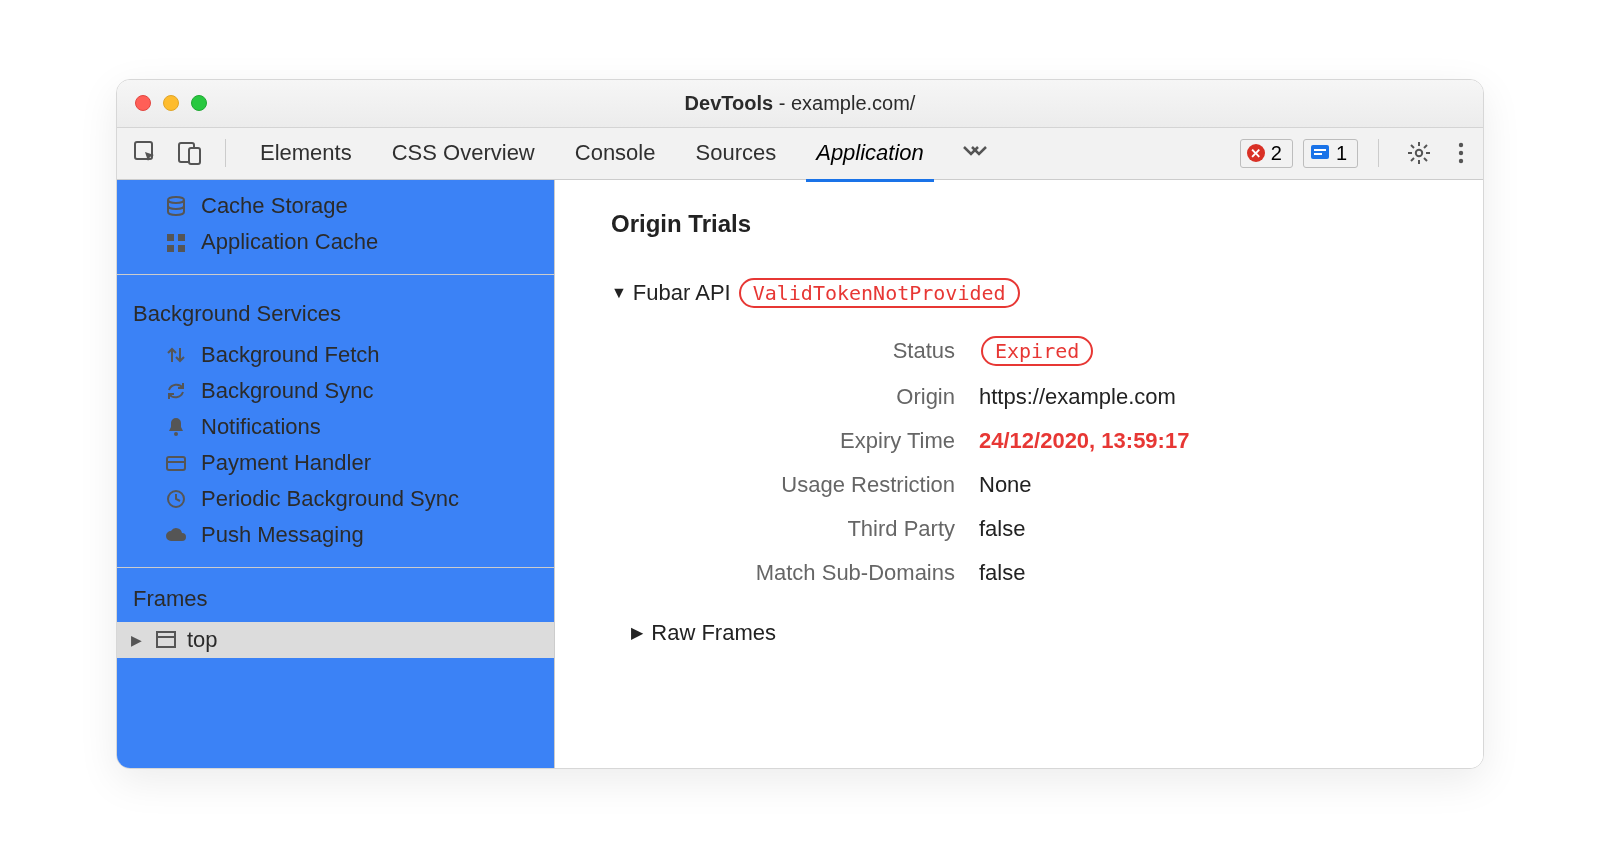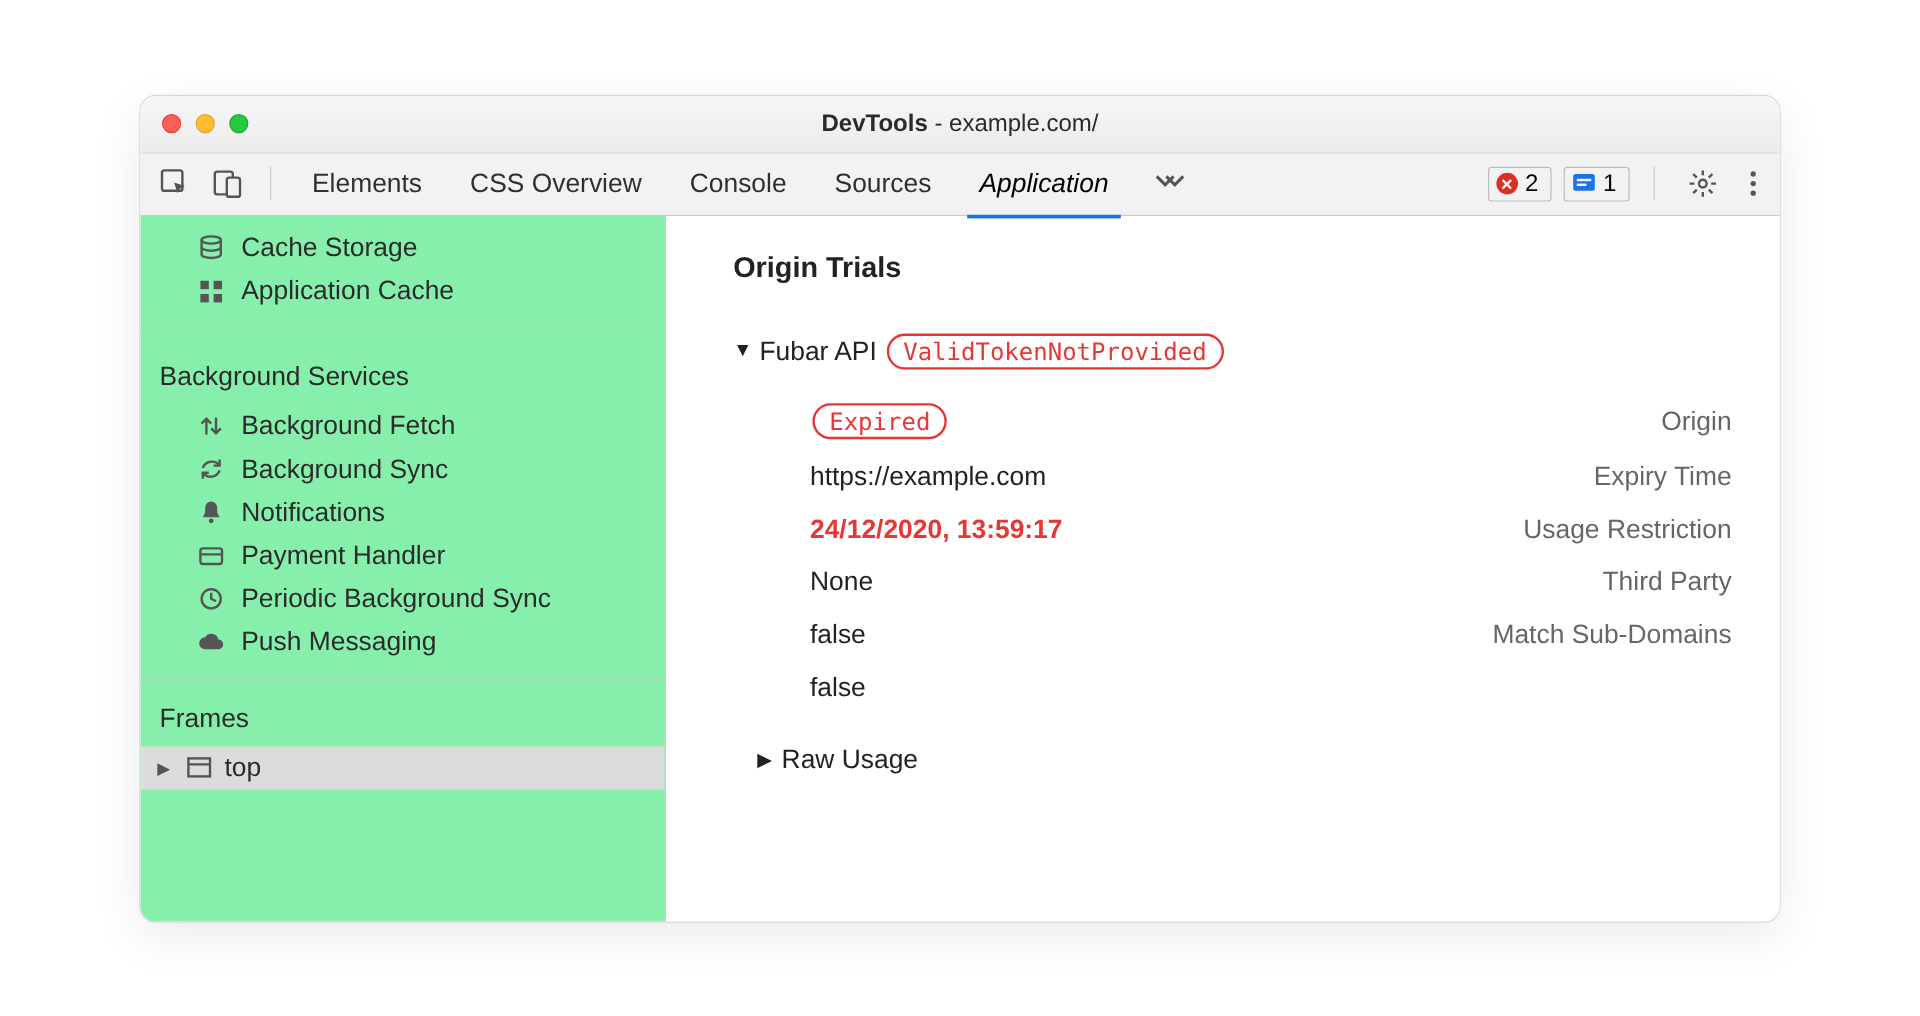--- a/index.html
+++ b/index.html
@@ -94,21 +94,21 @@
     display:flex;align-items:center;justify-content:center;
     color:#fff;font-size:13px;font-weight:700;
   }
   .gear, .kebab { color:#555; cursor:pointer; padding:4px 8px;}
   
   .body {
     flex: 1; display: flex; min-height: 0;
   }
   .sidebar {
     width: 438px;
-    background: #86efac;
+    background: #3b82f6;
     border-right: 1px solid #ccc;
     display: flex; flex-direction: column;
     font-size: 22px; color: #2b2b2b;
     overflow: hidden;
   }
   .side-section {
     border-bottom: 1px solid #ccc;
     padding: 8px 0 14px 0;
   }
   .side-heading {
@@ -358,20 +358,21 @@
     <div class="main">
       <div class="section-title">Origin Trials</div>
 
       <div class="trial-line">
         <span class="caret">▼</span>
         <span>Fubar API</span>
         <span class="pill">ValidTokenNotProvided</span>
       </div>
 
       <div class="kv-grid">
+        <div class="k">Status</div>
         <div class="v">
           <span class="pill">Expired</span>
         </div>
 
         <div class="k">Origin</div>
         <div class="v">https://example.com</div>
 
         <div class="k">Expiry Time</div>
         <div class="v red">24/12/2020, 13:59:17</div>
 
@@ -380,18 +381,18 @@
 
         <div class="k">Third Party</div>
         <div class="v">false</div>
 
         <div class="k">Match Sub-Domains</div>
         <div class="v">false</div>
       </div>
 
       <div class="raw-line">
         <span class="caret">▶</span>
-        <span>Raw Usage</span>
+        <span>Raw Frames</span>
       </div>
     </div>
 
   </div>
 </div>
 
 </body></html>

